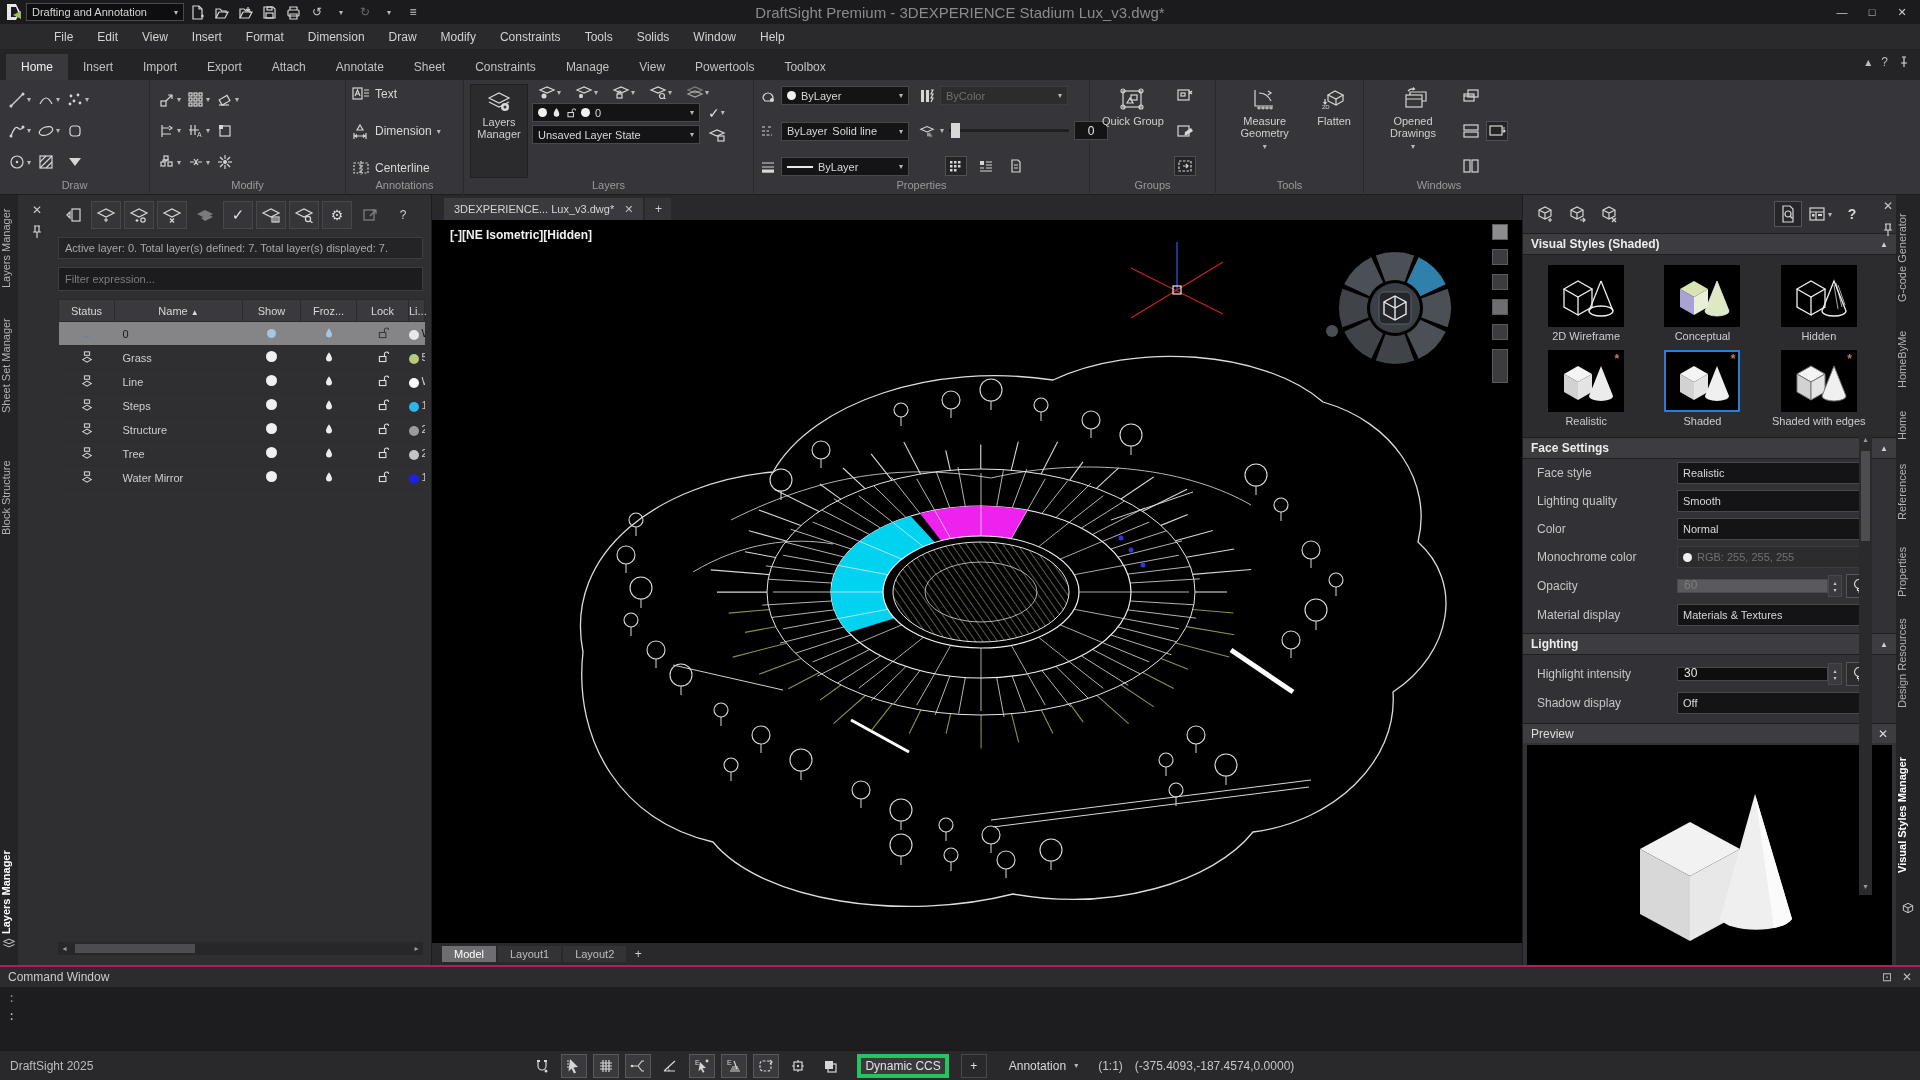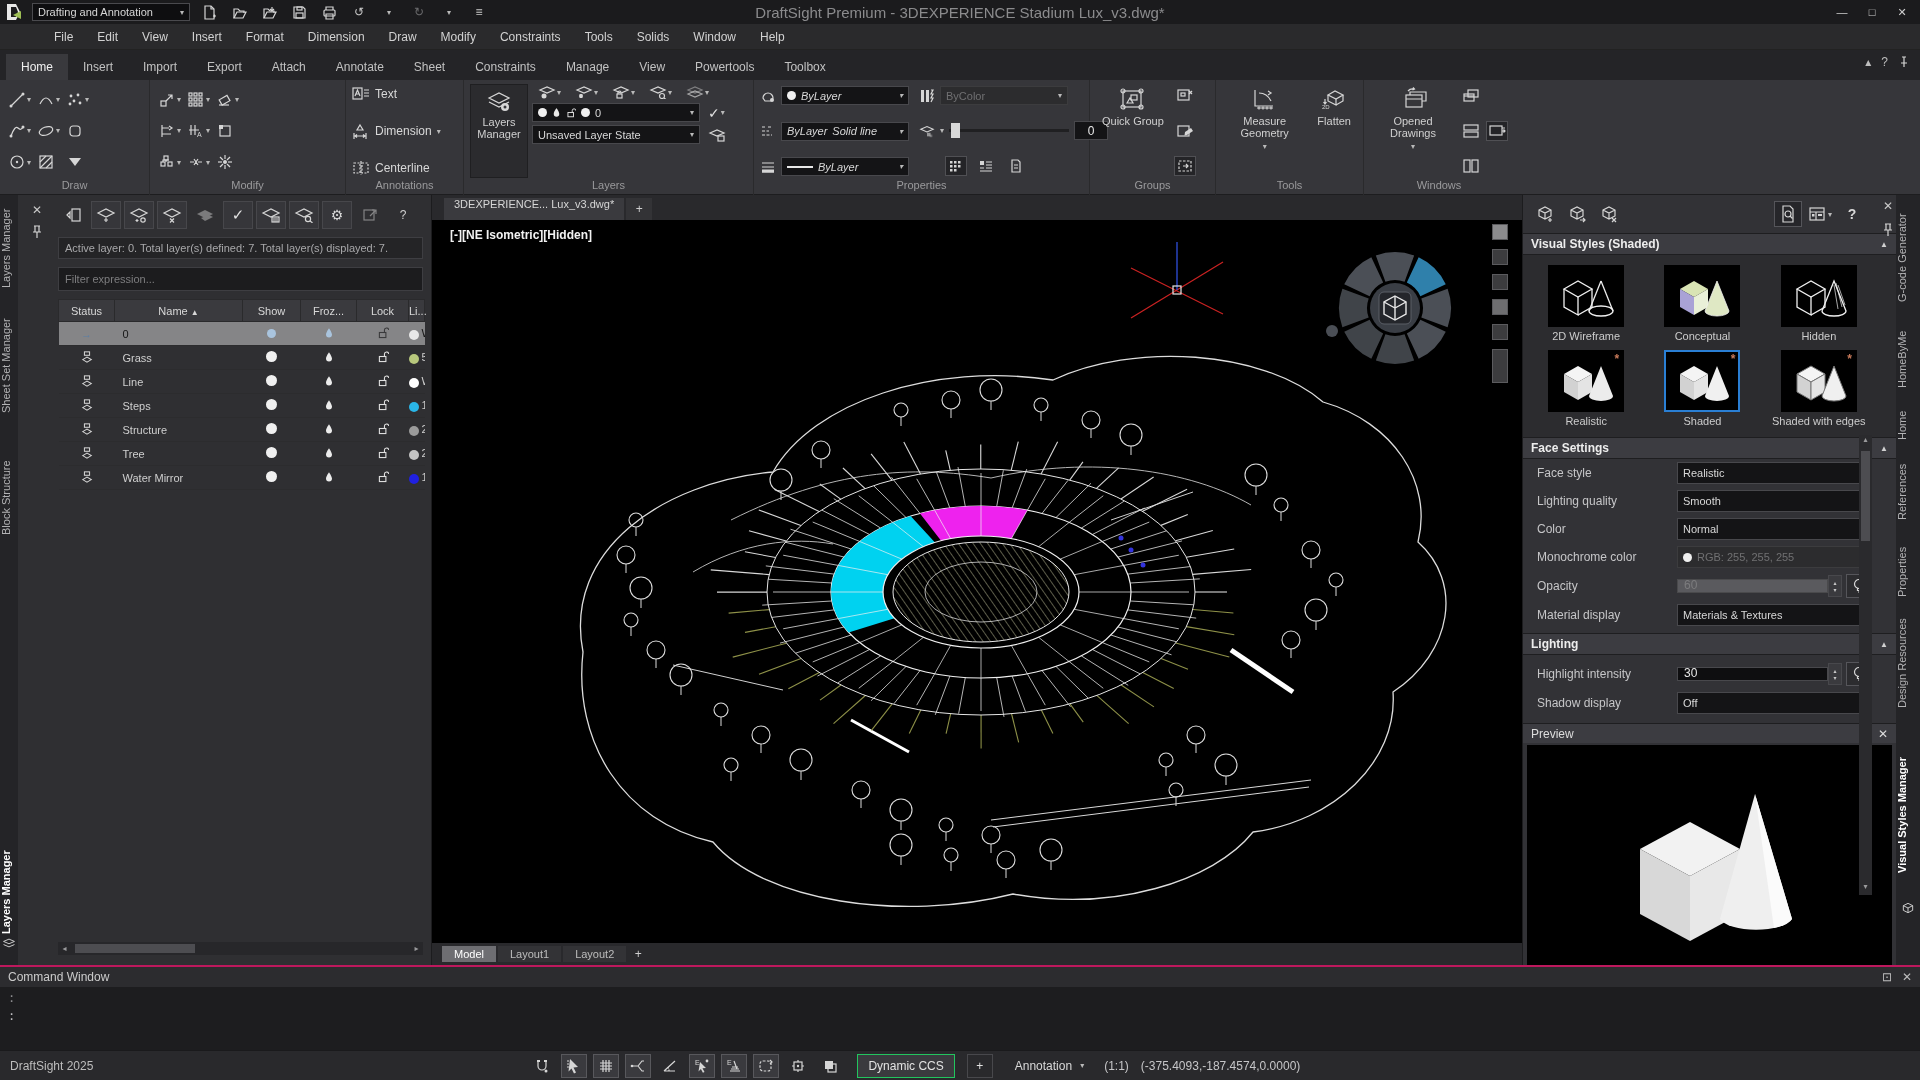--- a/index.html
+++ b/index.html
@@ -1,21 +1,21 @@
 <!DOCTYPE html>
 <html><head>
 <meta charset="utf-8">
 <style>
   * { box-sizing: border-box; margin:0; padding:0; }
   html,body { width:1920px; height:1080px; overflow:hidden; background:#2b2b2d; }
   body { font-family:"Liberation Sans", sans-serif; font-size:12px; color:#cfcfcf; }
   .app { position:relative; width:1920px; height:1080px; background:#2b2b2d; }
 
   
-  .titlebar { position:absolute; left:0; top:0; width:1920px; height:24px; background:#1b1b1d; display:flex; align-items:center; gap:8px; padding:0 4px; }
+  .titlebar { position:absolute; left:0; top:0; width:1920px; height:24px; background:#1b1b1d; display:flex; align-items:center; gap:2px; padding:0 4px; }
   .logo { width:20px; height:20px; flex:0 0 auto; }
   .ws-combo { width:158px; height:18px; background:#0e0e10; border:1px solid #4a4a4e; display:flex; align-items:center; padding:0 5px; color:#d6d6d6; font-size:11px; }
   .ws-combo .cv { margin-left:auto; }
   .tb-btn { width:22px; height:20px; display:flex; align-items:center; justify-content:center; color:#c9c9c9; }
   .cv { font-size:8px; color:#b9b9b9; }
   .title-text { position:absolute; left:0; right:0; text-align:center; color:#8b8b8d; font-size:15px; pointer-events:none; }
   .win-btns { margin-left:auto; display:flex; gap:2px; z-index:2; }
   .win-btn { width:28px; height:20px; display:flex; align-items:center; justify-content:center; color:#cfcfcf; font-size:11px; }
 
   
@@ -72,21 +72,21 @@
   table.layers td.nm { text-align:left; padding-left:8px; }
   tr.sel td { background:#858587; color:#161616; }
   .cdot { width:10px; height:10px; border-radius:50%; display:inline-block; vertical-align:middle; margin-right:3px; }
   .hscroll { position:absolute; left:40px; right:8px; bottom:10px; height:13px; background:#27272a; display:flex; align-items:center; }
   .hscroll .hthumb { height:9px; width:120px; background:#4d4d51; margin-left:4px; }
   .hscroll .harrow { width:13px; text-align:center; font-size:8px; color:#9a9a9c; }
 
   
   .center { flex:1; display:flex; flex-direction:column; min-width:0; }
   .doc-tabbar { height:25px; background:#29292c; display:flex; align-items:flex-end; padding-left:12px; gap:2px; }
-  .doc-tab { background:#3a3a3e; color:#d6d6d6; height:22px; display:flex; align-items:center; gap:10px; padding:0 10px; font-size:11px;flex-direction:column; }
+  .doc-tab { background:#3a3a3e; color:#d6d6d6; height:22px; display:flex; align-items:center; gap:10px; padding:0 10px; font-size:11px; }
   .doc-plus { width:26px; height:22px; background:#333336; display:flex; align-items:center; justify-content:center; color:#cfcfcf; }
   .canvas { position:relative; flex:1; background:#000; overflow:hidden; }
   .vp-label { position:absolute; left:18px; top:8px; color:#f2f2f2; font-weight:bold; font-size:12px; }
   .sq-col { position:absolute; right:14px; top:4px; display:flex; flex-direction:column; gap:9px; }
   .sq { width:16px; height:16px; background:#3c3c3e; border:1px solid #5b5b5e; }
   .sq.lite { background:#8c8c8e; }
   .model-tabbar { height:22px; background:#29292c; display:flex; align-items:center; padding-left:10px; gap:2px; }
   .mtab { padding:2px 12px; color:#bdbdbd; font-size:11px; background:#333336; }
   .mtab.active { background:#6e6e72; color:#ffffff; }
   .mtab-plus { width:20px; text-align:center; color:#cfcfcf; }
@@ -126,21 +126,21 @@
   .cmd-hdr { height:20px; background:#2c2c2f; display:flex; align-items:center; padding:0 8px; color:#cccccc; }
   .cmd-hdr .right { margin-left:auto; display:flex; gap:10px; color:#bdbdbd; }
   .cmd-line { padding:4px 8px 0 8px; color:#8b8b8d; font-family:"DejaVu Sans Mono", monospace; font-size:12px; }
   .cmd-line.cur { color:#bfbfc1; }
 
   
   .statusbar { position:absolute; left:0; top:1050px; width:1920px; height:30px; background:#29292c; border-top:1px solid #1a1a1c; display:flex; align-items:center; padding:0 10px; gap:6px; }
   .sb-version { color:#bdbdbd; margin-right:430px; }
   .sb-ico { width:26px; height:24px; display:flex; align-items:center; justify-content:center; }
   .sb-ico.on { background:#3a3a3e; border:1px solid #58585c; }
-  .sb-txtbtn { background:#3a3a3e; border:1px solid #22c55e; height:24px; display:flex; align-items:center; padding:0 10px; color:#e2e2e2; margin-left:8px; }
+  .sb-txtbtn { background:#3a3a3e; border:4px solid #22c55e; height:24px; display:flex; align-items:center; padding:0 4px; color:#e2e2e2; margin-left:8px; }
   .sb-plus { width:26px; height:24px; display:flex; align-items:center; justify-content:center; border:1px solid #48484c; margin-left:6px; color:#e2e2e2; }
   .sb-combo { height:24px; display:flex; align-items:center; gap:8px; padding:0 8px; color:#d8d8d8; margin-left:8px; }
   .sb-coords { color:#c6c6c8; margin-left:6px; font-size:12px; }
 
   svg { display:block; }
   .ic { stroke:#d6d6d6; fill:none; stroke-width:1.2; }
   .icf { fill:#d6d6d6; stroke:none; }
 </style>
 </head>
 <body>
@@ -529,21 +529,21 @@
                 </svg>
               </div>
           </div>
         </div>
       </div>
       <div class="rpanel-label">Layers</div>
     </div>
 
     <div class="rpanel" style="width:336px;">
       <div class="rpanel-body">
-        <div class="ann-col" style="gap:4px;font-style:italic;">
+        <div class="ann-col" style="gap:4px;">
           <div class="ann-row">
             <svg width="16" height="16" viewBox="0 0 16 16">
                 <path class="ic" d="M3,10 a5,5 0 1 1 10,0 l-2,3 h-6 z"></path>
                 <circle class="icf" cx="12" cy="12" r="2"></circle>
               </svg>
             <div class="combo" style="width:128px;">
               <span class="dot"></span>
               <span>ByLayer</span>
               <span class="cv">▾</span>
             </div>

